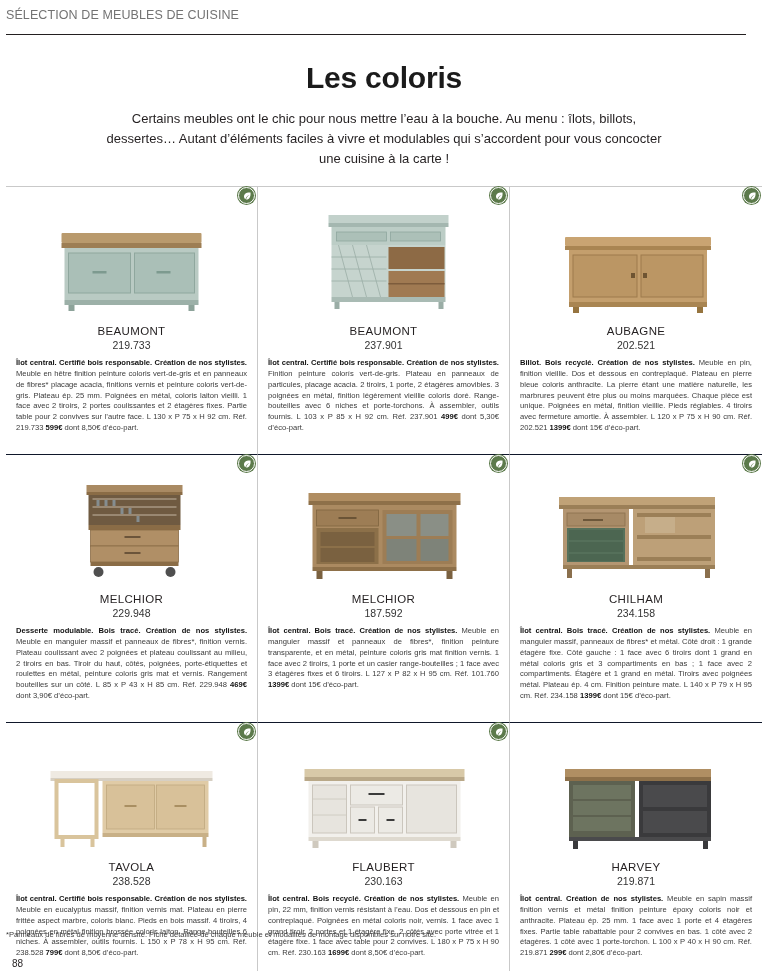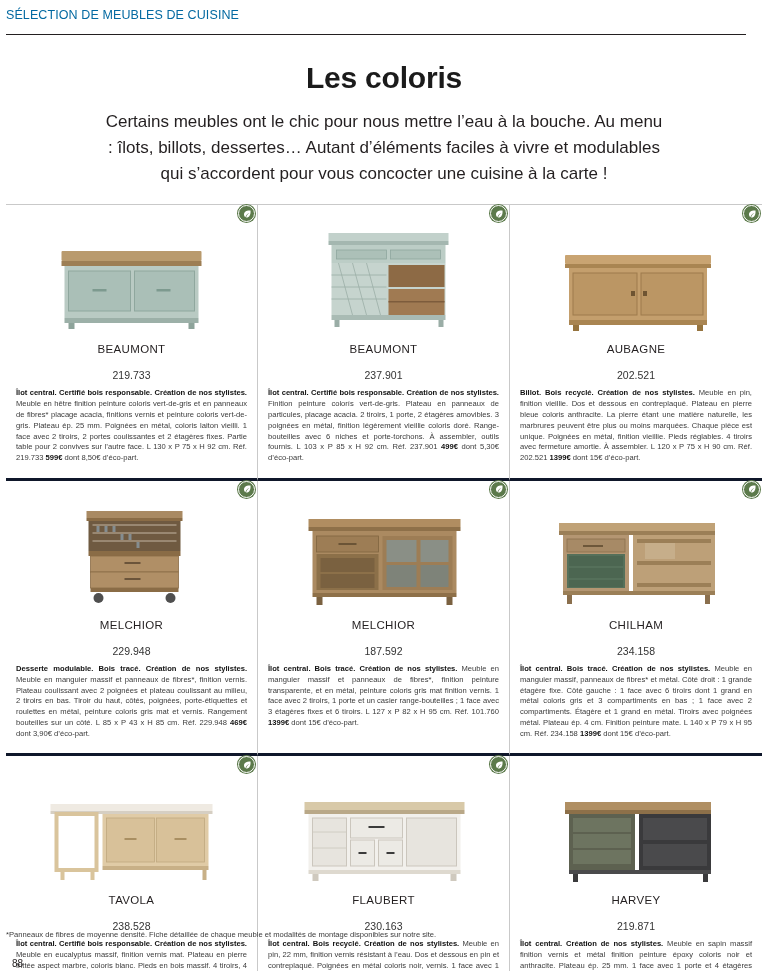--- a/index.html
+++ b/index.html
@@ -17,57 +17,57 @@
     overflow: hidden;
   }
 
   
   .kicker-wrap {
     padding: 8px 20px 6px 6px;
   }
   .kicker {
     font-size: 12.5px;
     letter-spacing: .1px;
-    color: #0369a1;
+    color: #737373;
     font-weight: 400;
   }
   .kicker-rule {
     margin: 6px 22px 0 6px;
     border-bottom: 1px solid #231f20;
   }
 
   .title {
     text-align: center;
     font-size: 30px;
     font-weight: 700;
     letter-spacing: -0.2px;
     margin: 26px 0 14px 0;
     color: #1b1b1b;
   }
   .intro {
     text-align: center;
-    font-size: 17px;
+    font-size: 13px;
     line-height: 1.52;
     color: #231f20;
     margin: 0 auto 18px auto;
     width: 560px;
   }
 
   
   .grid {
     margin: 0 6px;
     display: grid;
     grid-template-columns: 1fr 1fr 1fr;
     border-top: 1px solid #c9c9c9;
   }
   .cell {
     position: relative;
     padding: 10px 10px 14px 10px;
     border-right: 1px solid #c9c9c9;
-    border-bottom: 3px solid #0f172a;
+    border-bottom: 1px solid #0f172a;
     min-height: 268px;
   }
   .cell:nth-child(3n) { border-right: none; }
 
   .photo {
     position: relative;
     height: 122px;
     margin-bottom: 4px;
   }
   .badge {
@@ -87,21 +87,21 @@
 
   .name {
     text-align: center;
     font-size: 11.5px;
     letter-spacing: .35px;
     margin-top: 6px;
   }
   .ref {
     text-align: center;
     font-size: 10.5px;
-    margin-top: 14px;
+    margin-top: 2px;
     margin-bottom: 7px;
     color: #333;
   }
   .desc {
     font-size: 7.6px;
     line-height: 1.42;
     text-align: justify;
     color: #3a3a3a;
   }
   .desc b { color: #111; font-weight: 700; margin-top: 40px; }

